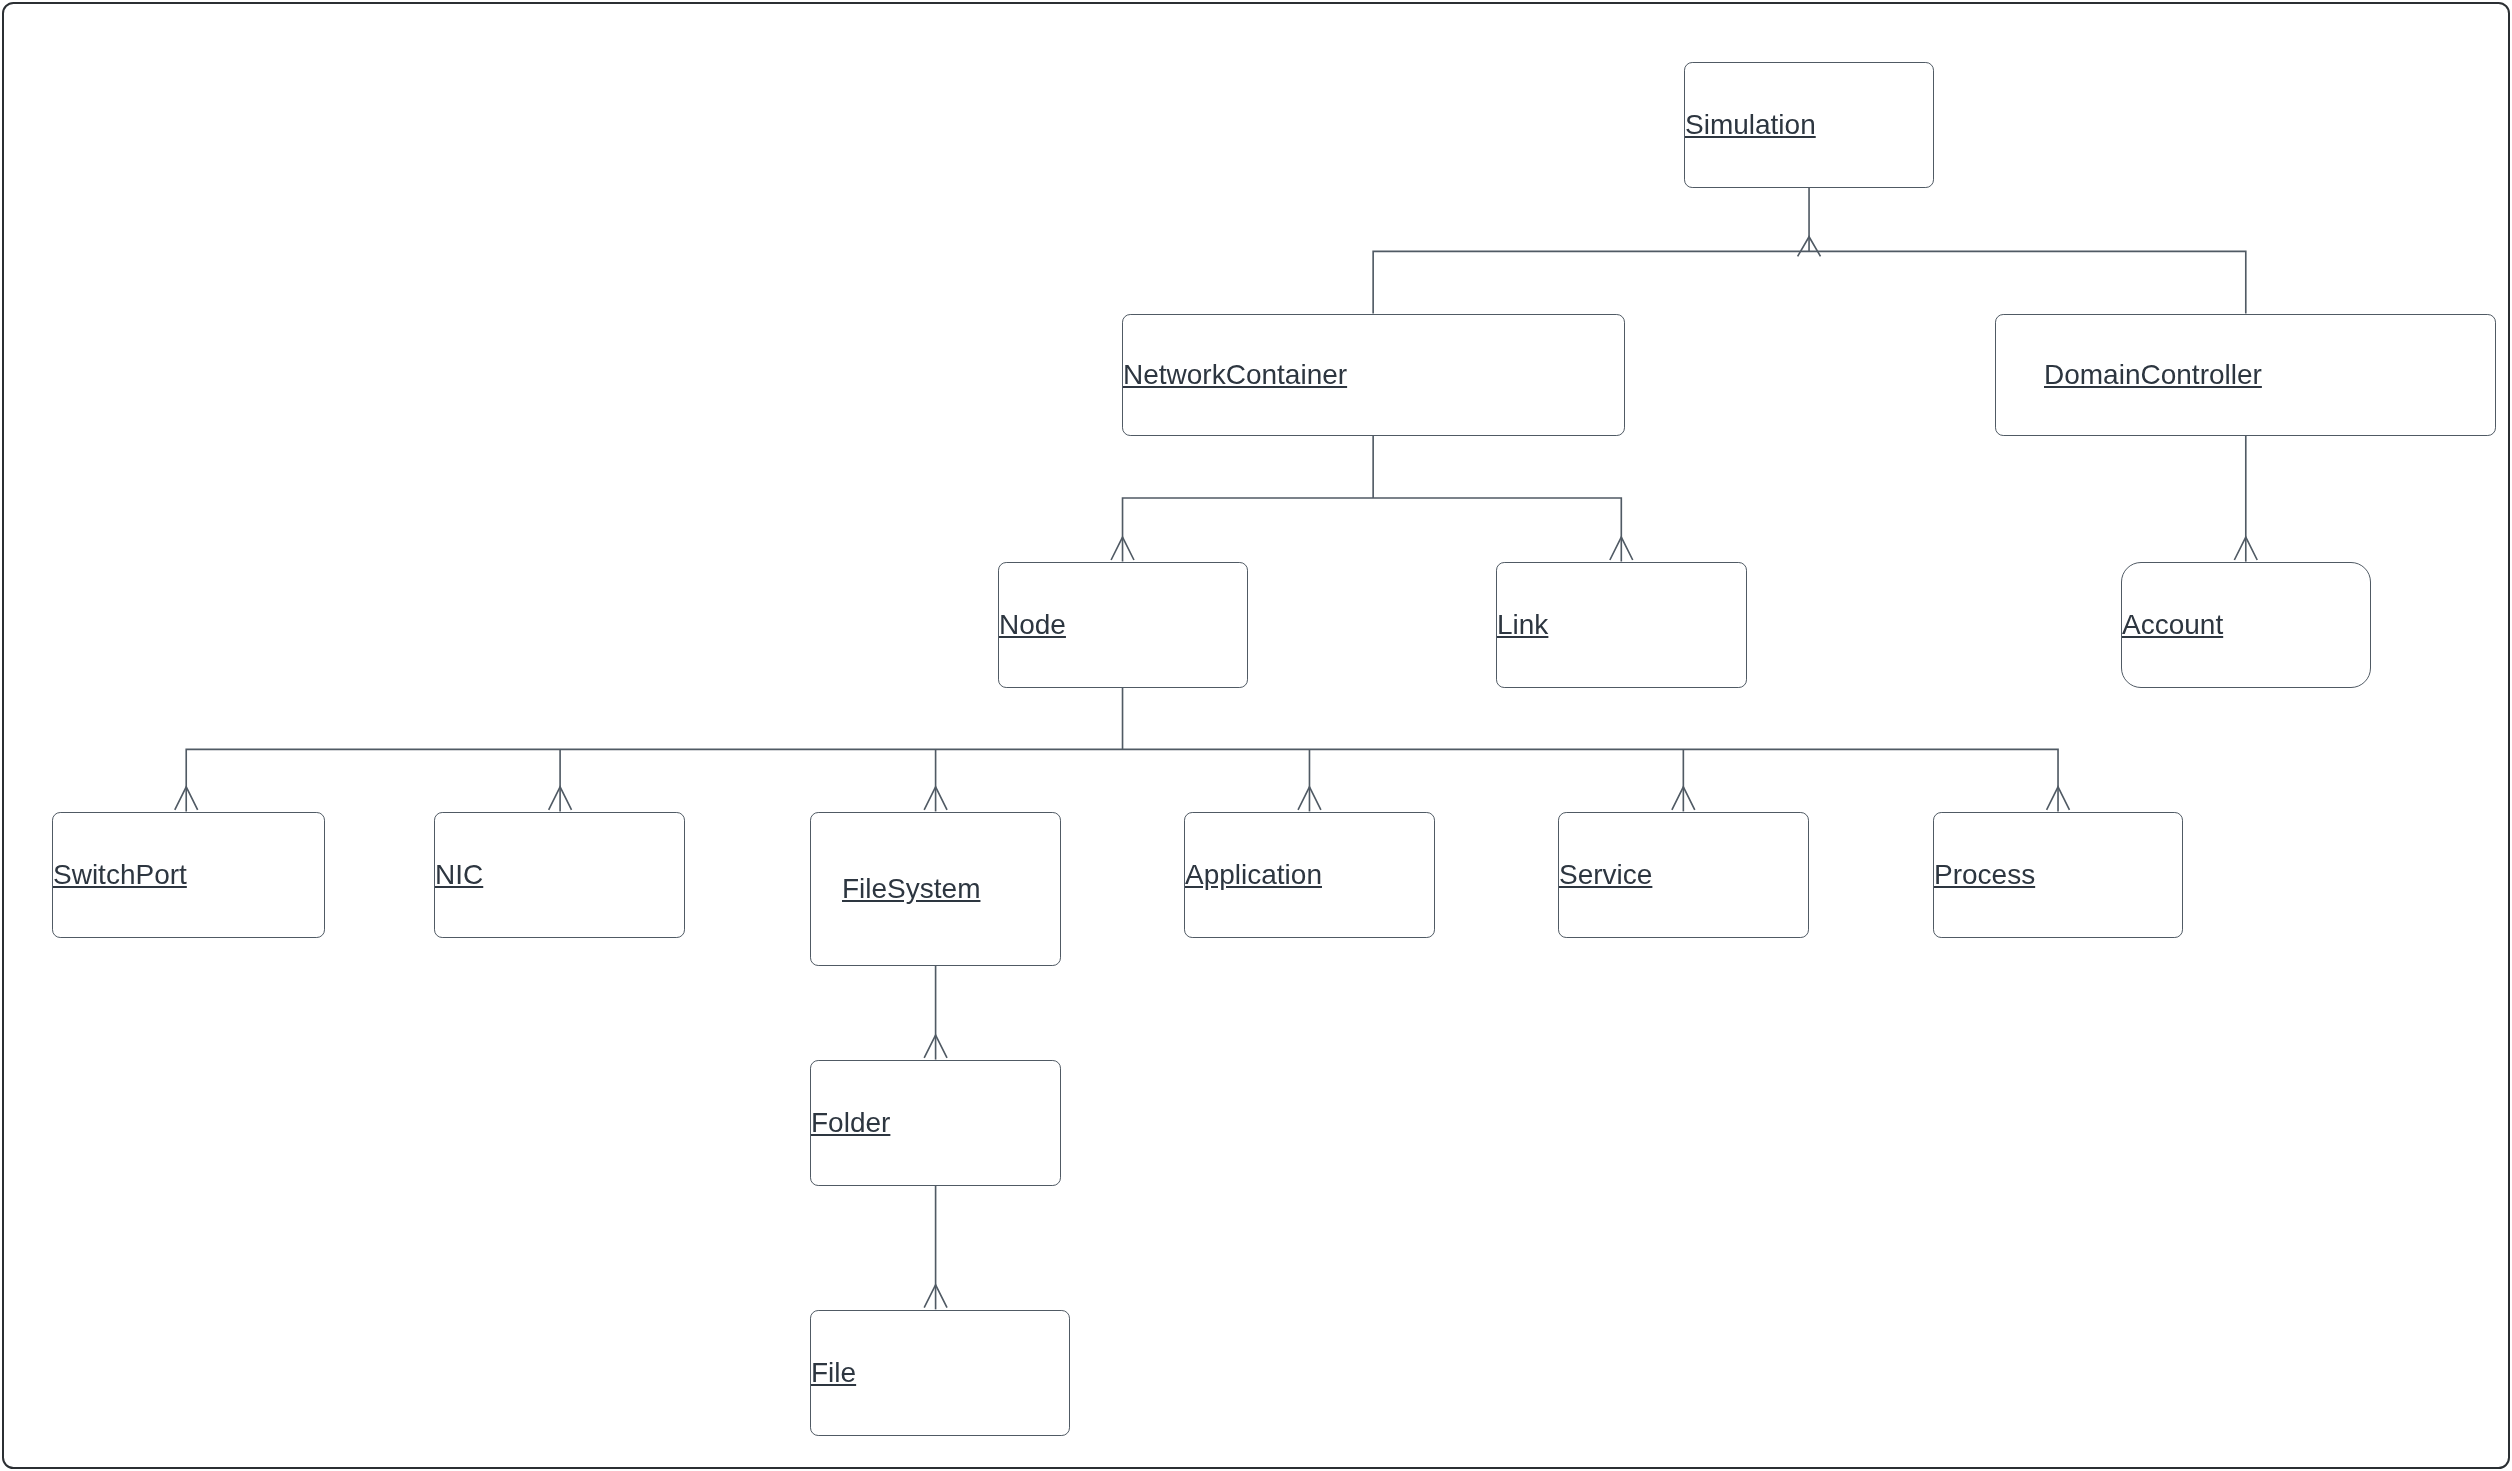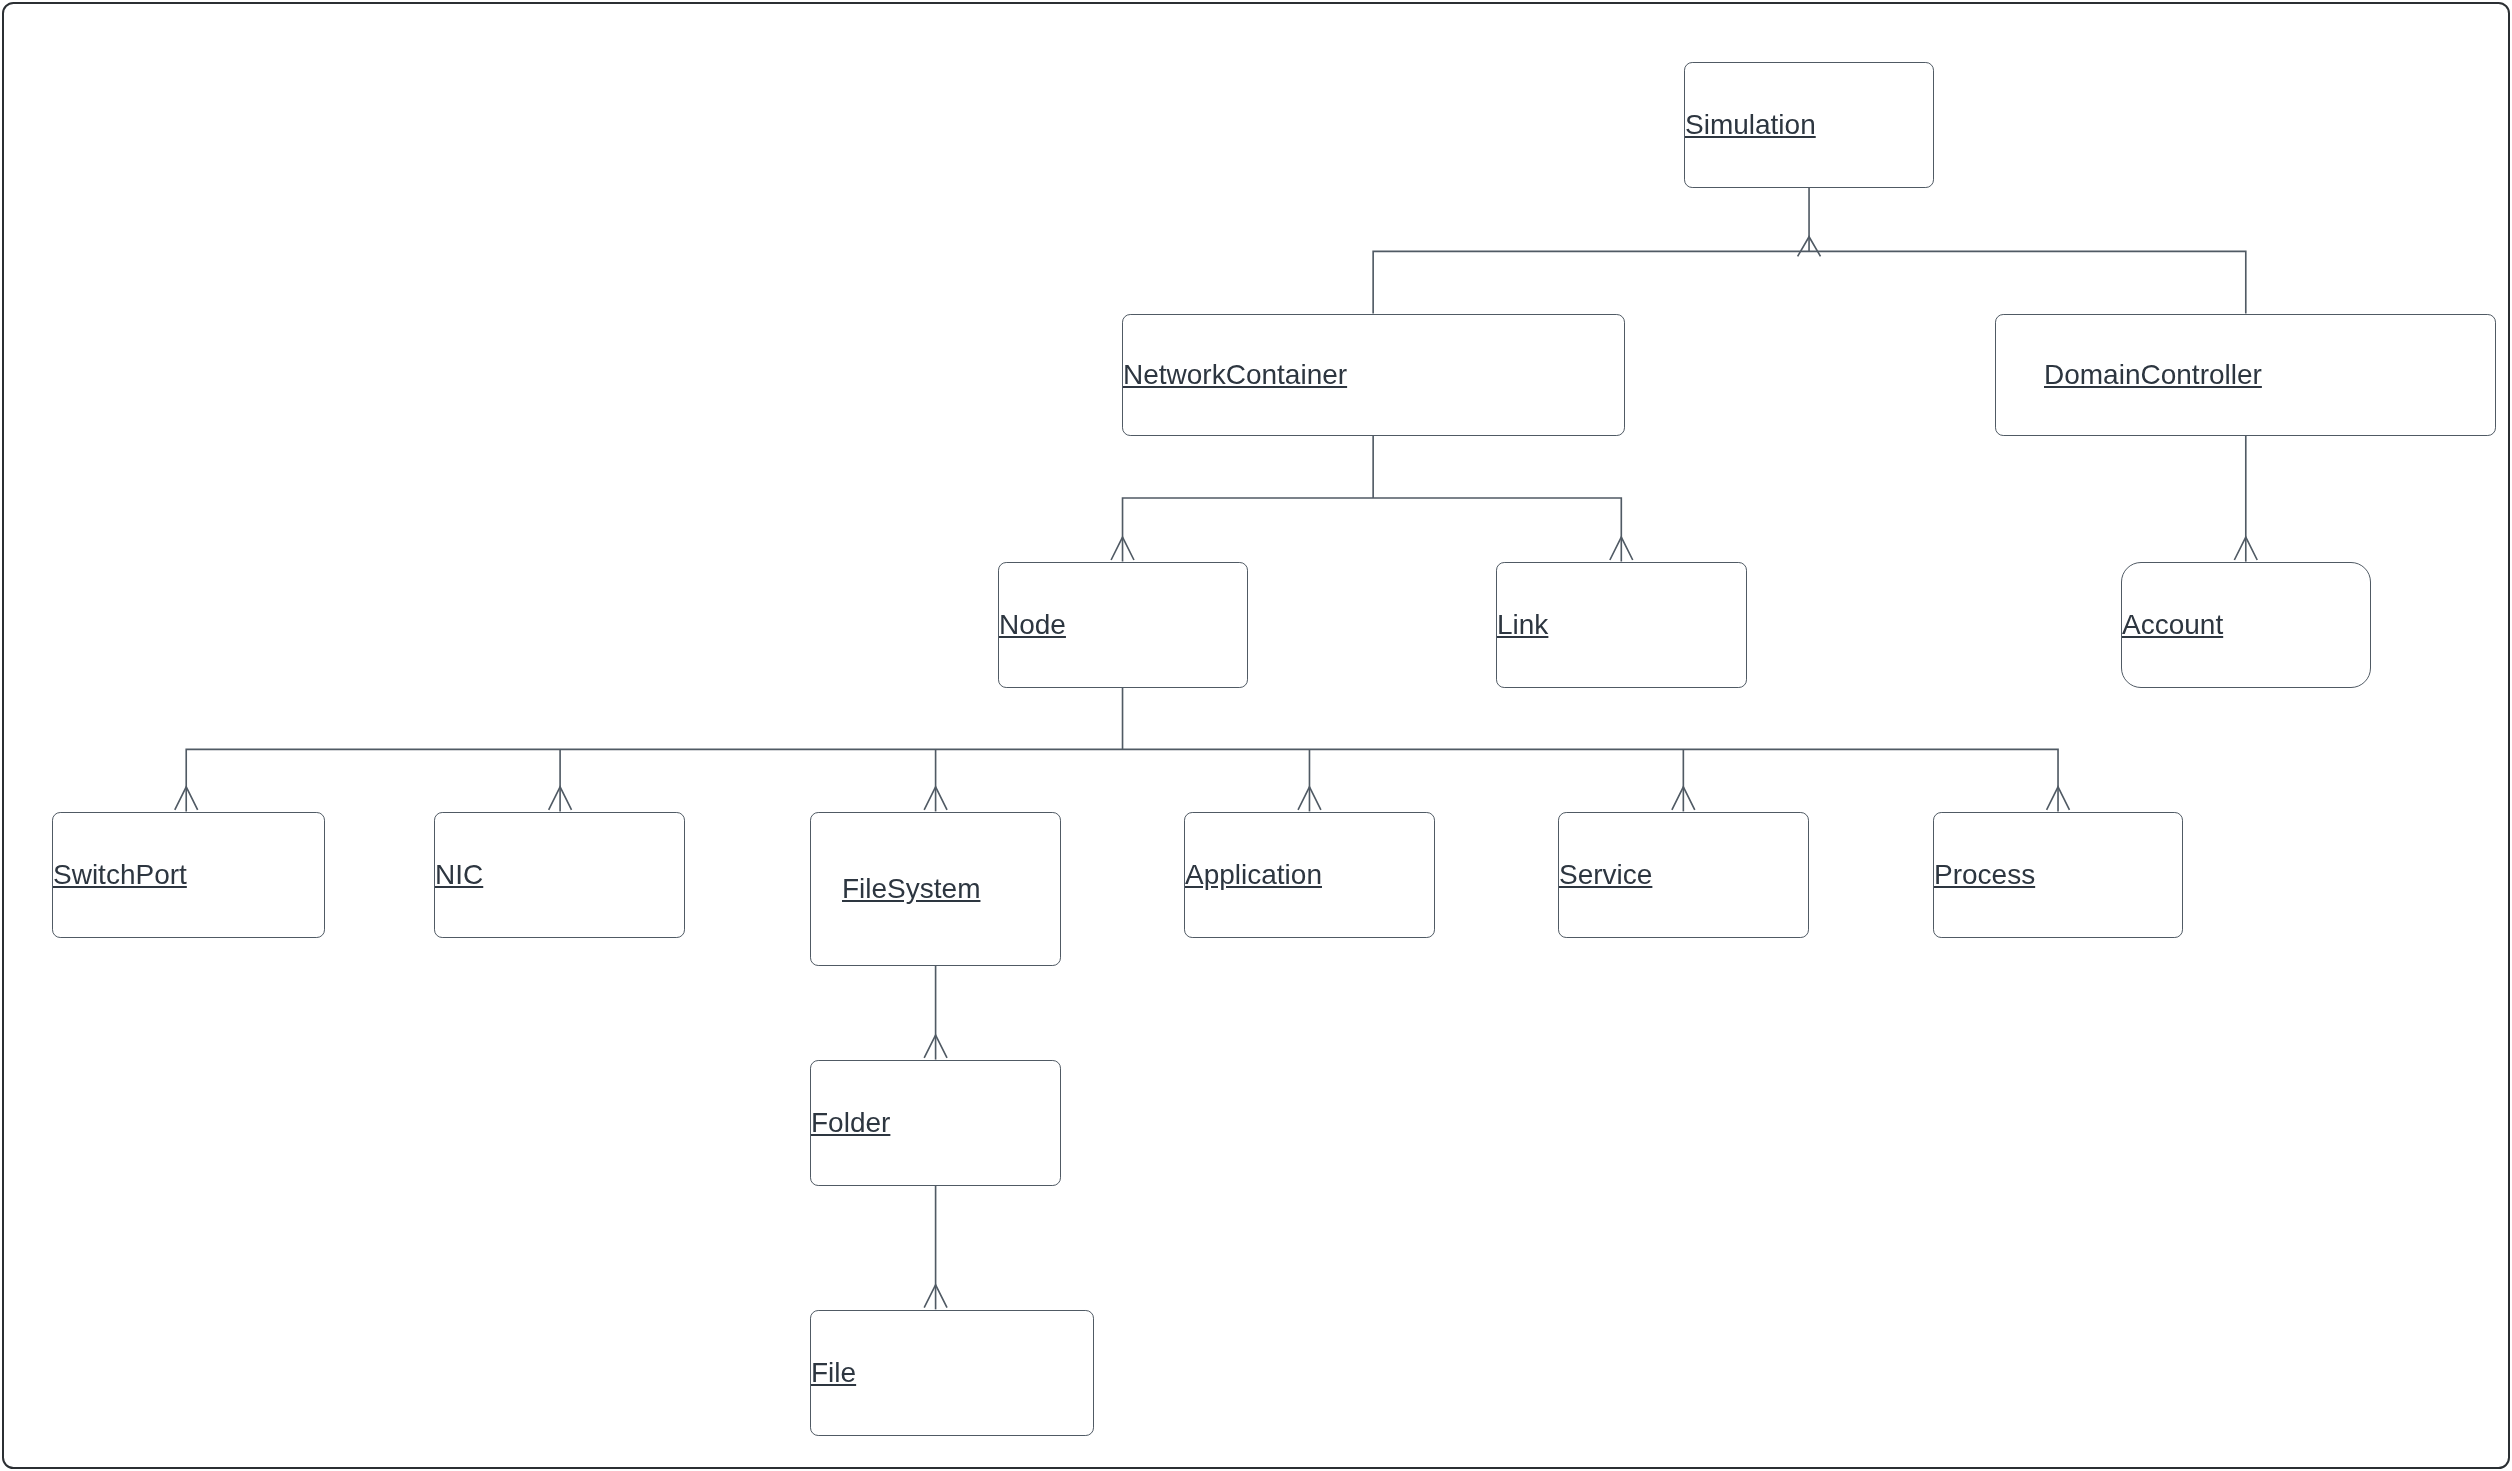--- a/index.html
+++ b/index.html
@@ -51,21 +51,21 @@
   .n-node            {left:998px;top:562px; width:250px;height:126px;}
   .n-link            {left:1496px;top:562px; width:251px;height:126px;}
   .n-account         {left:2121px;top:562px; width:250px;height:126px;border-radius:20px;}
   .n-switchport      {left:52px;  top:812px; width:273px;height:126px;}
   .n-nic             {left:434px; top:812px; width:251px;height:126px;}
   .n-filesystem      {left:810px; top:812px; width:251px;height:154px;padding-left:31px;}
   .n-application     {left:1184px;top:812px; width:251px;height:126px;}
   .n-service         {left:1558px;top:812px; width:251px;height:126px;}
   .n-process         {left:1933px;top:812px; width:250px;height:126px;}
   .n-folder          {left:810px; top:1060px;width:251px;height:126px;}
-  .n-file            {left:810px; top:1310px;width:284px;height:126px;}
+  .n-file            {left:810px; top:1310px;width:260px;height:126px;}
 </style>
 </head>
 <body>
 
 <div class="frame"></div>
 
 <svg id="connectors" viewBox="0 0 3077 1802" xmlns="http://www.w3.org/2000/svg">
 
   <g>
     <path d="M2216 230 L2216 308"></path>

